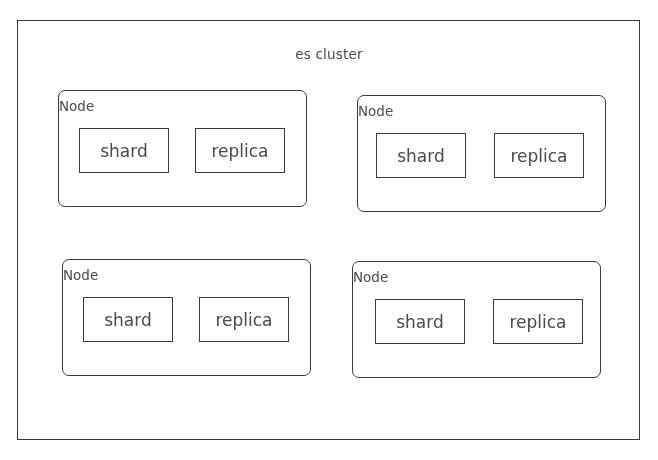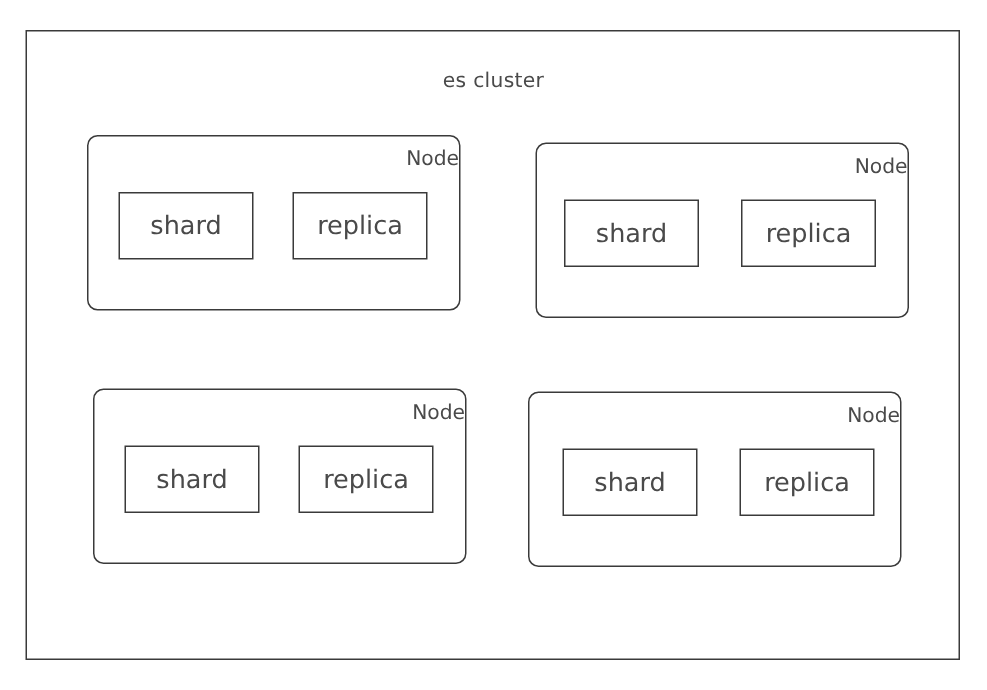--- a/index.html
+++ b/index.html
@@ -44,21 +44,21 @@
     border: 1.8px solid #3a3a3a;
     border-radius: 7px;
     background: #ffffff;
     box-sizing: border-box;
   }
   .node-label {
     position: absolute;
     left: 0;
     top: 7px;
     width: 100%;
-    text-align: right;
+    text-align: left;
     font-size: 13.5px;
     color: #4a4a4a;
     white-space: nowrap;
   }
   .unit-box {
     position: absolute;
     border: 1.8px solid #3a3a3a;
     background: #ffffff;
     box-sizing: border-box;
     display: flex;

